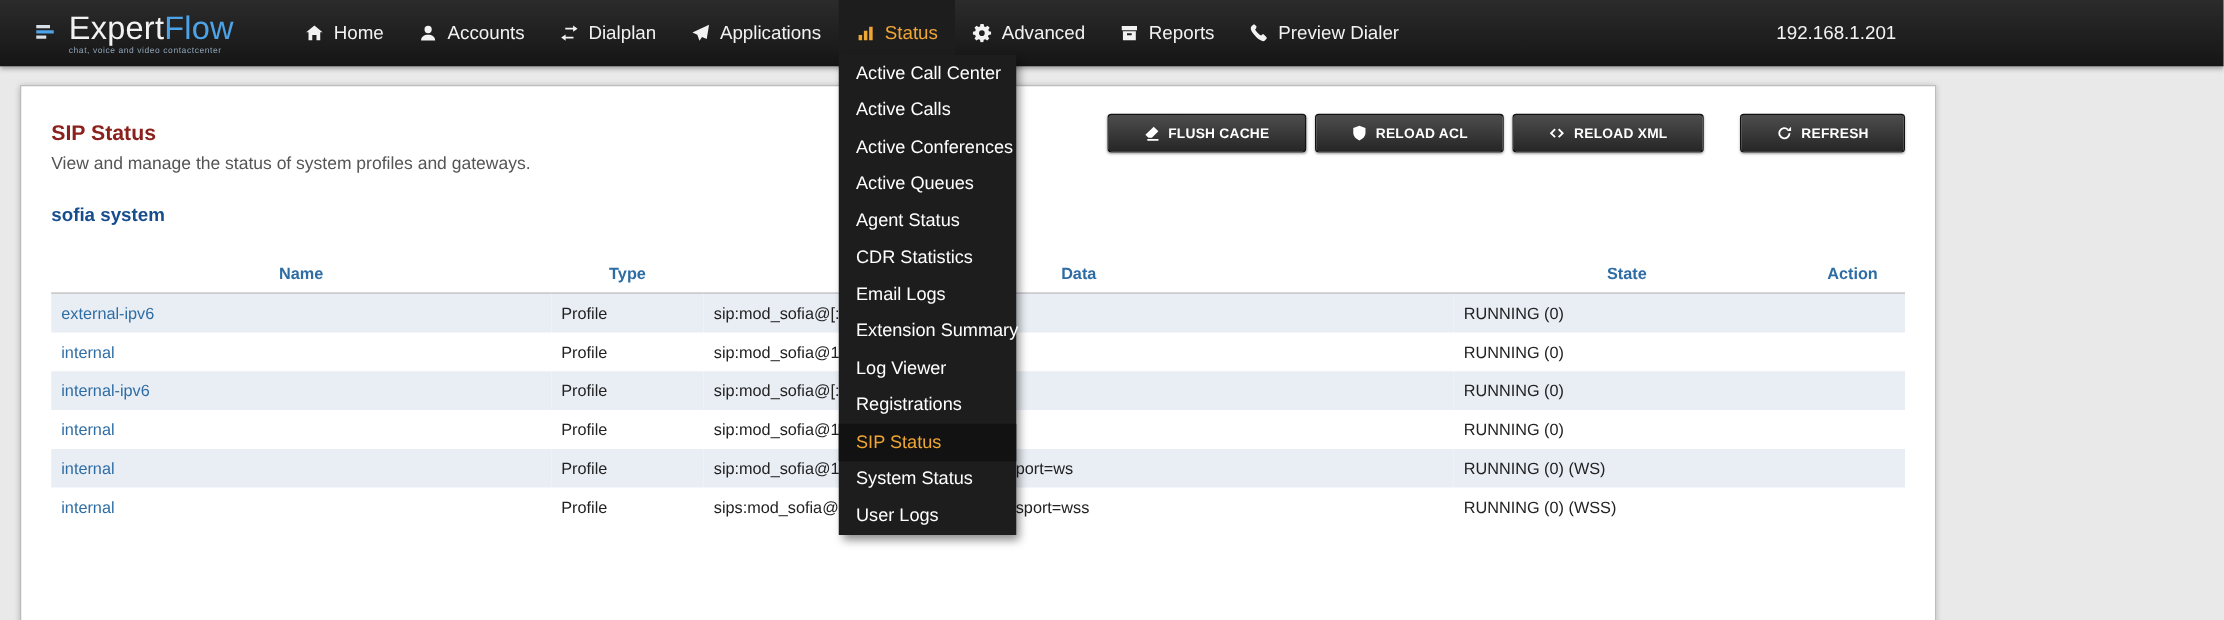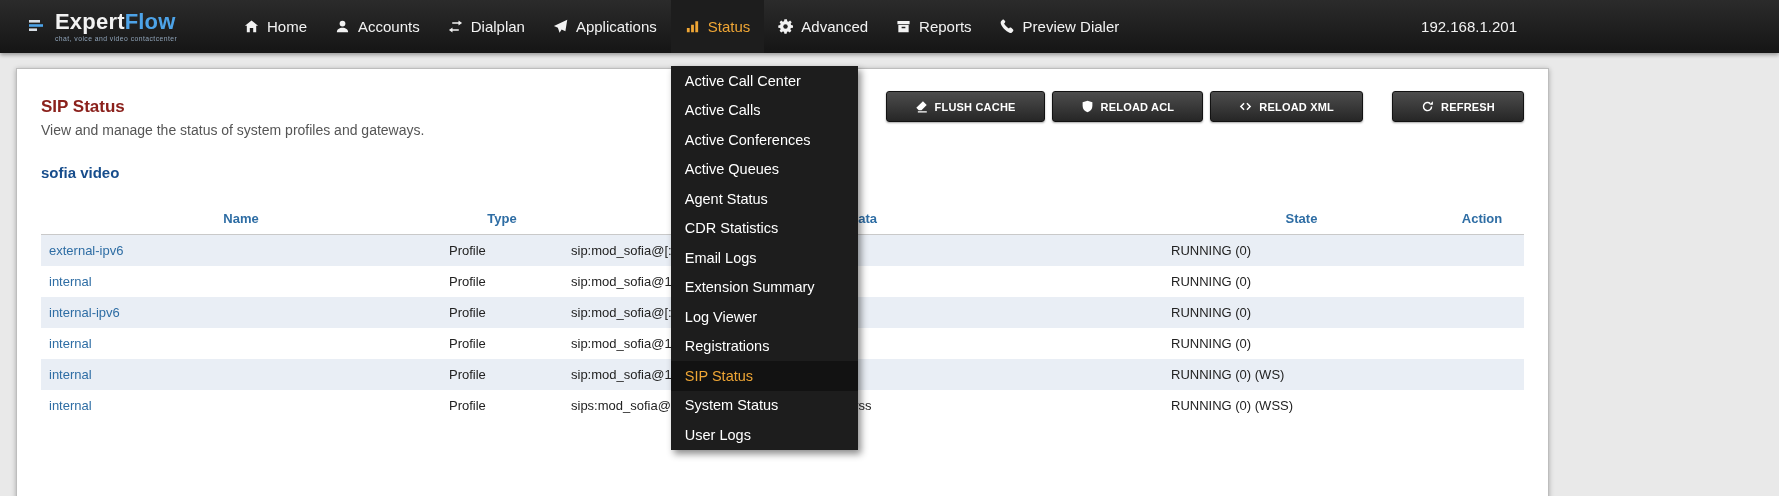--- a/index.html
+++ b/index.html
@@ -6,31 +6,31 @@
   *{margin:0;padding:0;box-sizing:border-box}
   html,body{width:1779px;height:496px;overflow:hidden;background:#e9e9e9;
     font-family:"Liberation Sans",sans-serif}
   
   .topbar{position:relative;height:53px;background:linear-gradient(#2b2b2b,#151515);
     display:flex;align-items:center;padding-left:28px;color:#f2f2f2;z-index:50;
     box-shadow:0 2px 4px rgba(0,0,0,.35)}
   .logo{display:flex;align-items:center;gap:9px;width:188px;cursor:pointer}
   .logo-bars{width:18px;height:18px;flex:0 0 auto}
   .logo-txt{display:flex;flex-direction:column;line-height:1}
-  .logo-name{font-size:22px;font-weight:bold;letter-spacing:.2px;white-space:nowrap}
+  .logo-name{font-size:26px;font-weight:normal;letter-spacing:.2px;white-space:nowrap}
   .logo-name .flow{color:#4da3e8}
   .logo-tagline{font-size:6.8px;color:#8fa3b8;letter-spacing:.45px;margin-top:3px;white-space:nowrap}
   .nav{display:flex;height:100%;margin-left:14px;list-style:none}
   .nav-item{display:flex;align-items:center;gap:8px;padding:0 14px;font-size:15px;
     cursor:pointer;height:100%;position:relative;white-space:nowrap}
   .nav-item svg{width:15px;height:15px;fill:currentColor;flex:0 0 auto}
   .nav-item.active{color:#efa635;background:#1d1d1d}
   .server-ip{margin-left:auto;margin-right:262px;font-size:15px;white-space:nowrap}
   
-  .dropdown{position:absolute;top:66px;left:0;width:187px;background:#1d1d1d;
+  .dropdown{position:absolute;top:44px;left:0;width:142px;background:#1d1d1d;
     box-shadow:3px 4px 7px rgba(0,0,0,.45);z-index:100}
   .menu-item{height:29.5px;display:flex;align-items:center;padding:0 14px;color:#fff;
     font-size:14.5px;cursor:pointer;white-space:nowrap}
   .menu-item.active{color:#efa635;background:#121212}
   
   .page{padding:15px 230px 0 16px}
   .card{background:#fff;border:1px solid #bdbdbd;box-shadow:0 1px 5px rgba(0,0,0,.28);
     padding:22px 24px;min-height:432px}
   .card-head{display:flex;justify-content:space-between;align-items:flex-start}
   .page-title{color:#8b211c;font-size:17px;font-weight:bold;padding-top:6px}
@@ -191,21 +191,21 @@
           <svg viewBox="0 0 16 16">
               <path d="M13 8a5 5 0 1 1-1.5-3.5" fill="none" stroke="#fff" stroke-width="1.8"></path>
               <path d="M14.6 1.6v4.2h-4.2z"></path>
             </svg>
           <span>REFRESH</span>
         </button>
       </div>
     </div>
 
     <p class="desc">View and manage the status of system profiles and gateways.</p>
-    <h2 class="section-title">sofia video</h2>
+    <h2 class="section-title">sofia system</h2>
 
     <table>
       <colgroup>
           <col style="width:400px">
           <col style="width:122px">
           <col style="width:600px">
           <col style="width:277px">
           <col>
         </colgroup>
       <thead>

